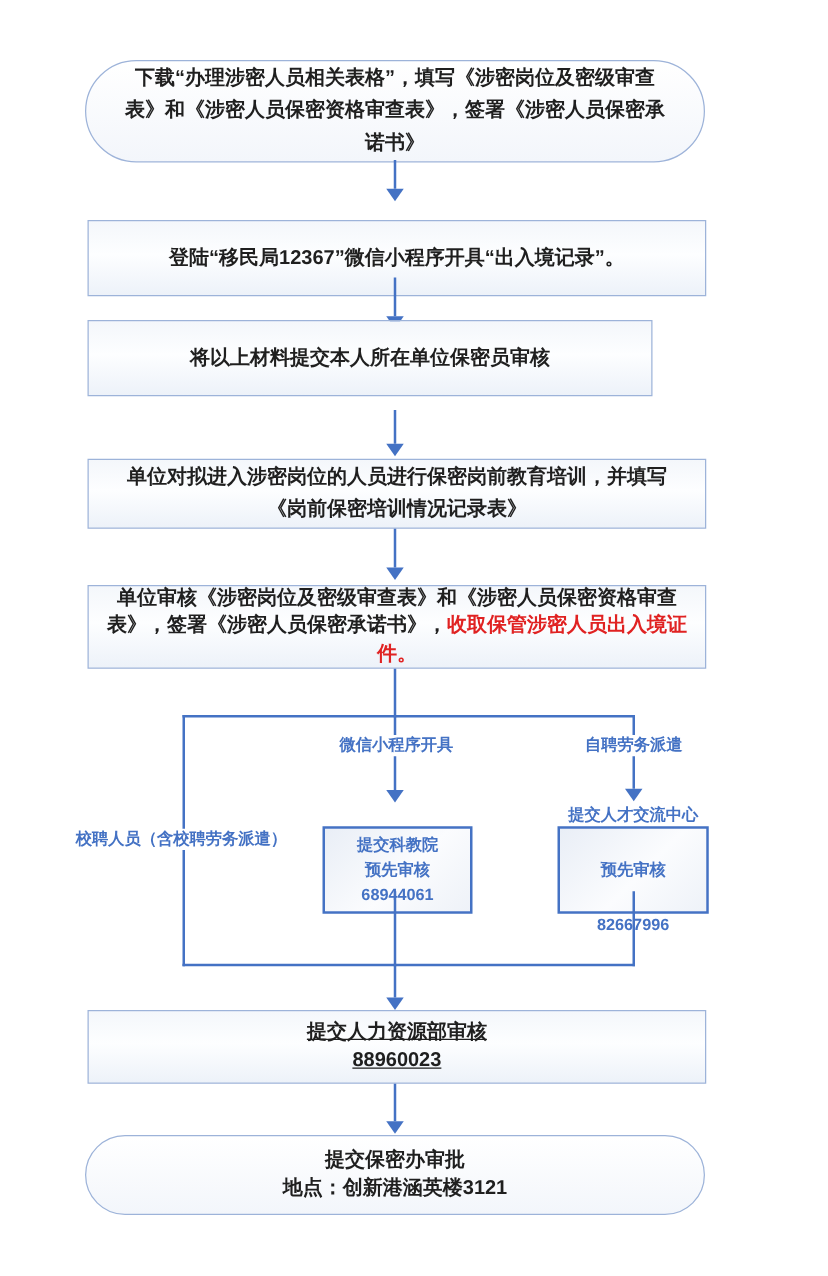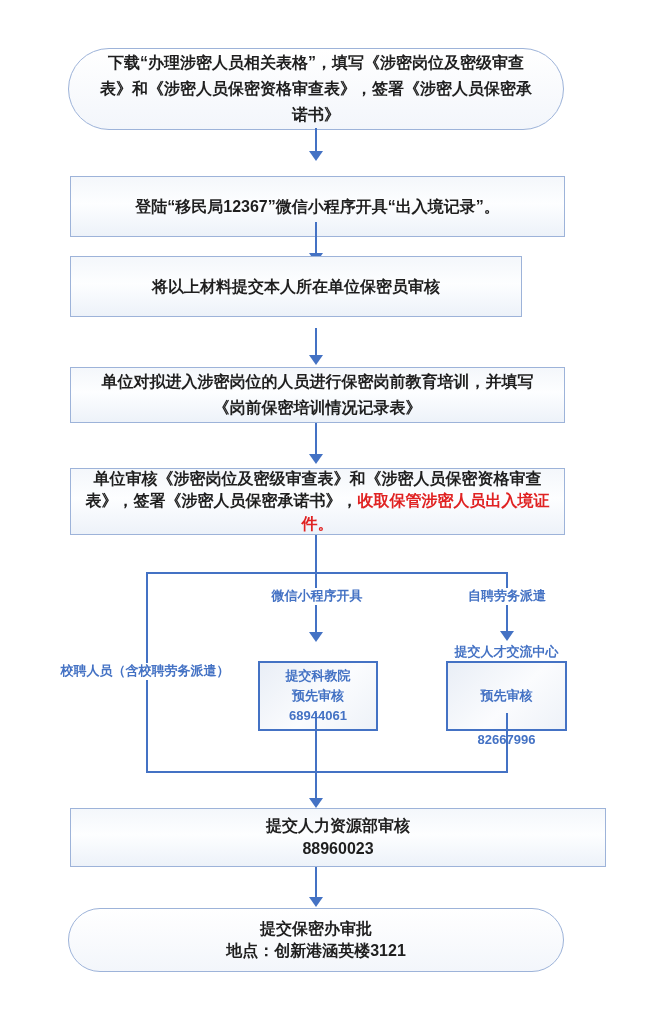--- a/index.html
+++ b/index.html
@@ -115,21 +115,21 @@
   </div>
 
   <div class="vline" style="left:315px;top:713px;height:60px;"></div>
   <div class="vline" style="left:506px;top:713px;height:60px;"></div>
 
   <div class="hline" style="left:146px;top:771px;width:362px;"></div>
 
   <div class="vline" style="left:315px;top:771px;height:27px;"></div>
   <div class="ahead" style="left:309px;top:798px;"></div>
 
-  <div class="box" style="left:70px;top:808px;width:536px;height:59px;padding:0 18px;">
+  <div class="box" style="left:70px;top:808px;width:495px;height:59px;padding:0 18px;text-decoration:underline;">
     <div class="btext lh-tight">提交人力资源部审核</div>
     <div class="btext lh-tight">88960023</div>
   </div>
 
   <div class="vline" style="left:315px;top:867px;height:30px;"></div>
   <div class="ahead" style="left:309px;top:897px;"></div>
 
   <div class="box stadium" style="left:68px;top:908px;width:496px;height:64px;border-radius:32px;padding:0 24px;">
     <div class="btext lh-tight">提交保密办审批</div>
     <div class="btext lh-tight">地点：创新港涵英楼3121</div>

